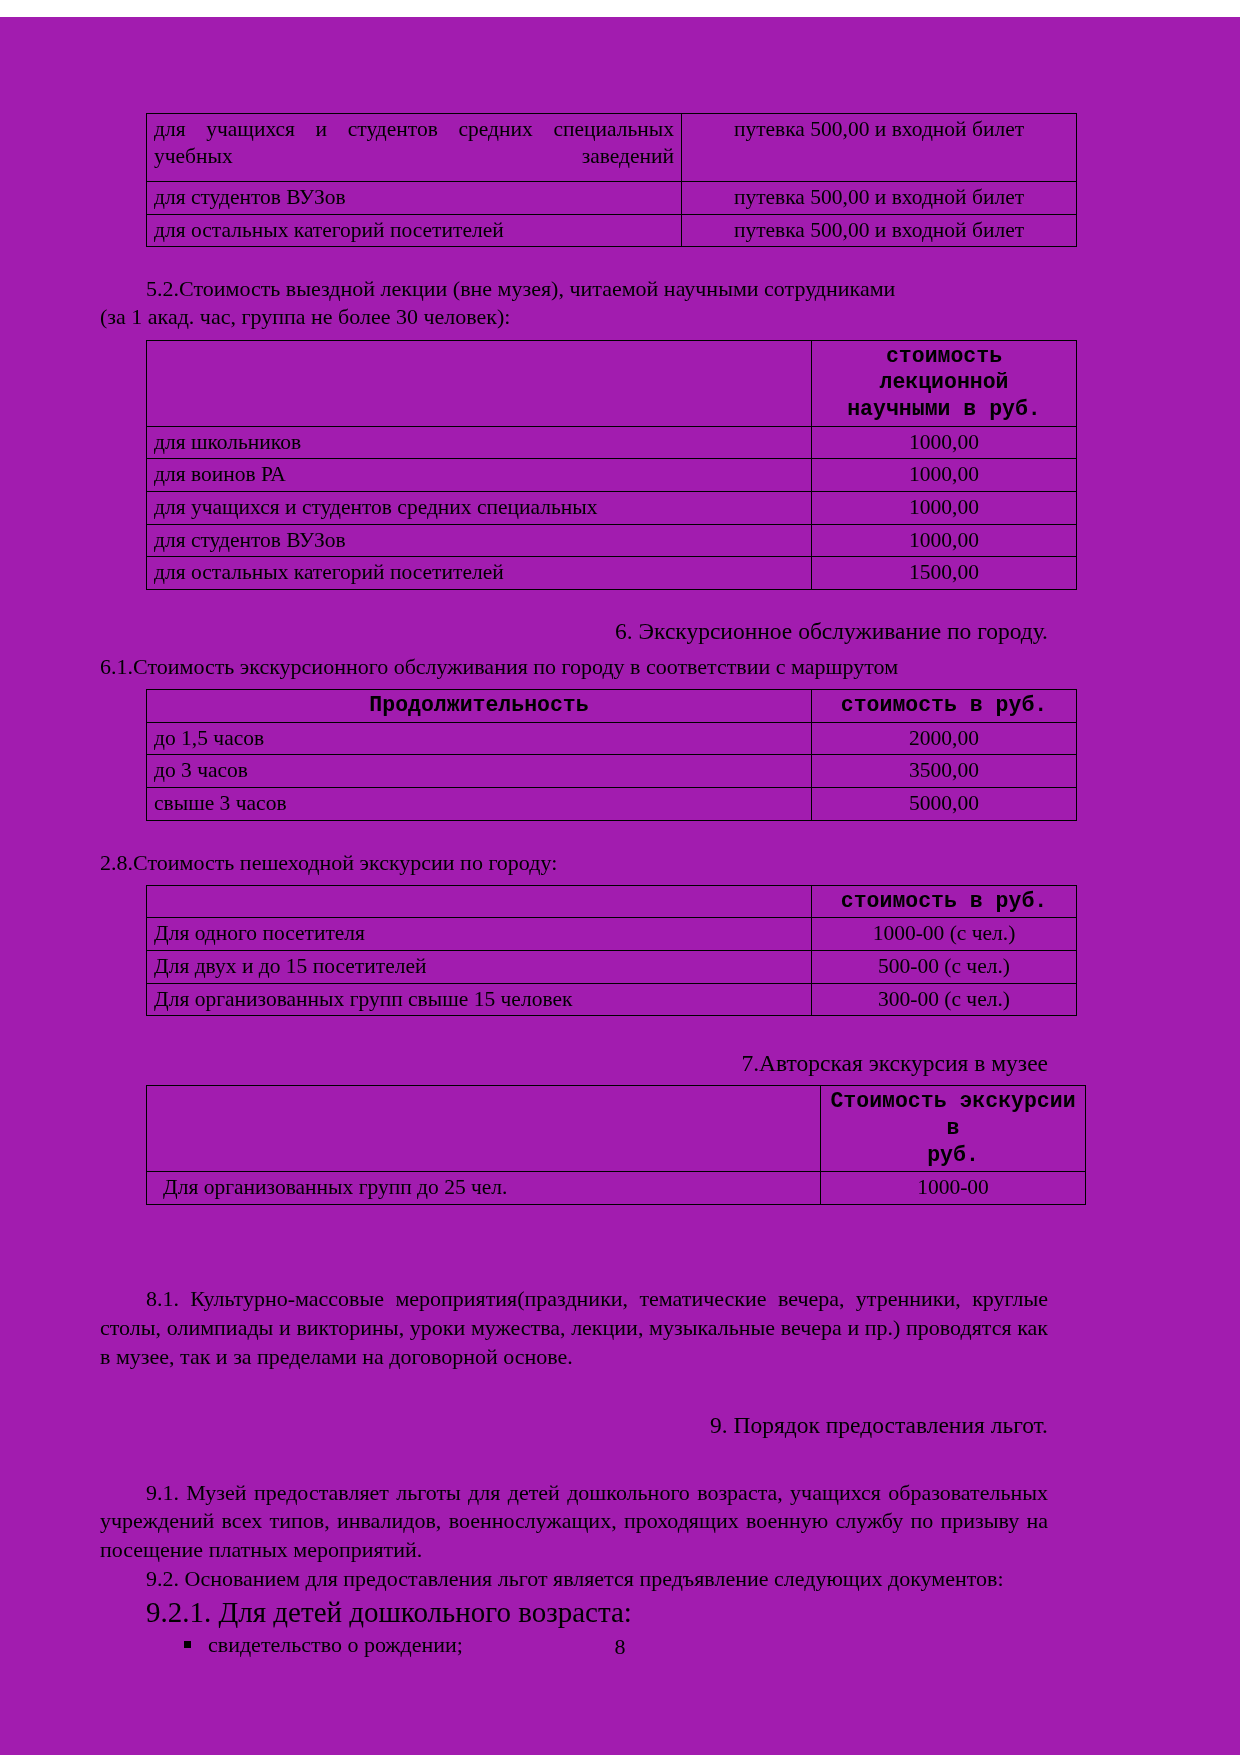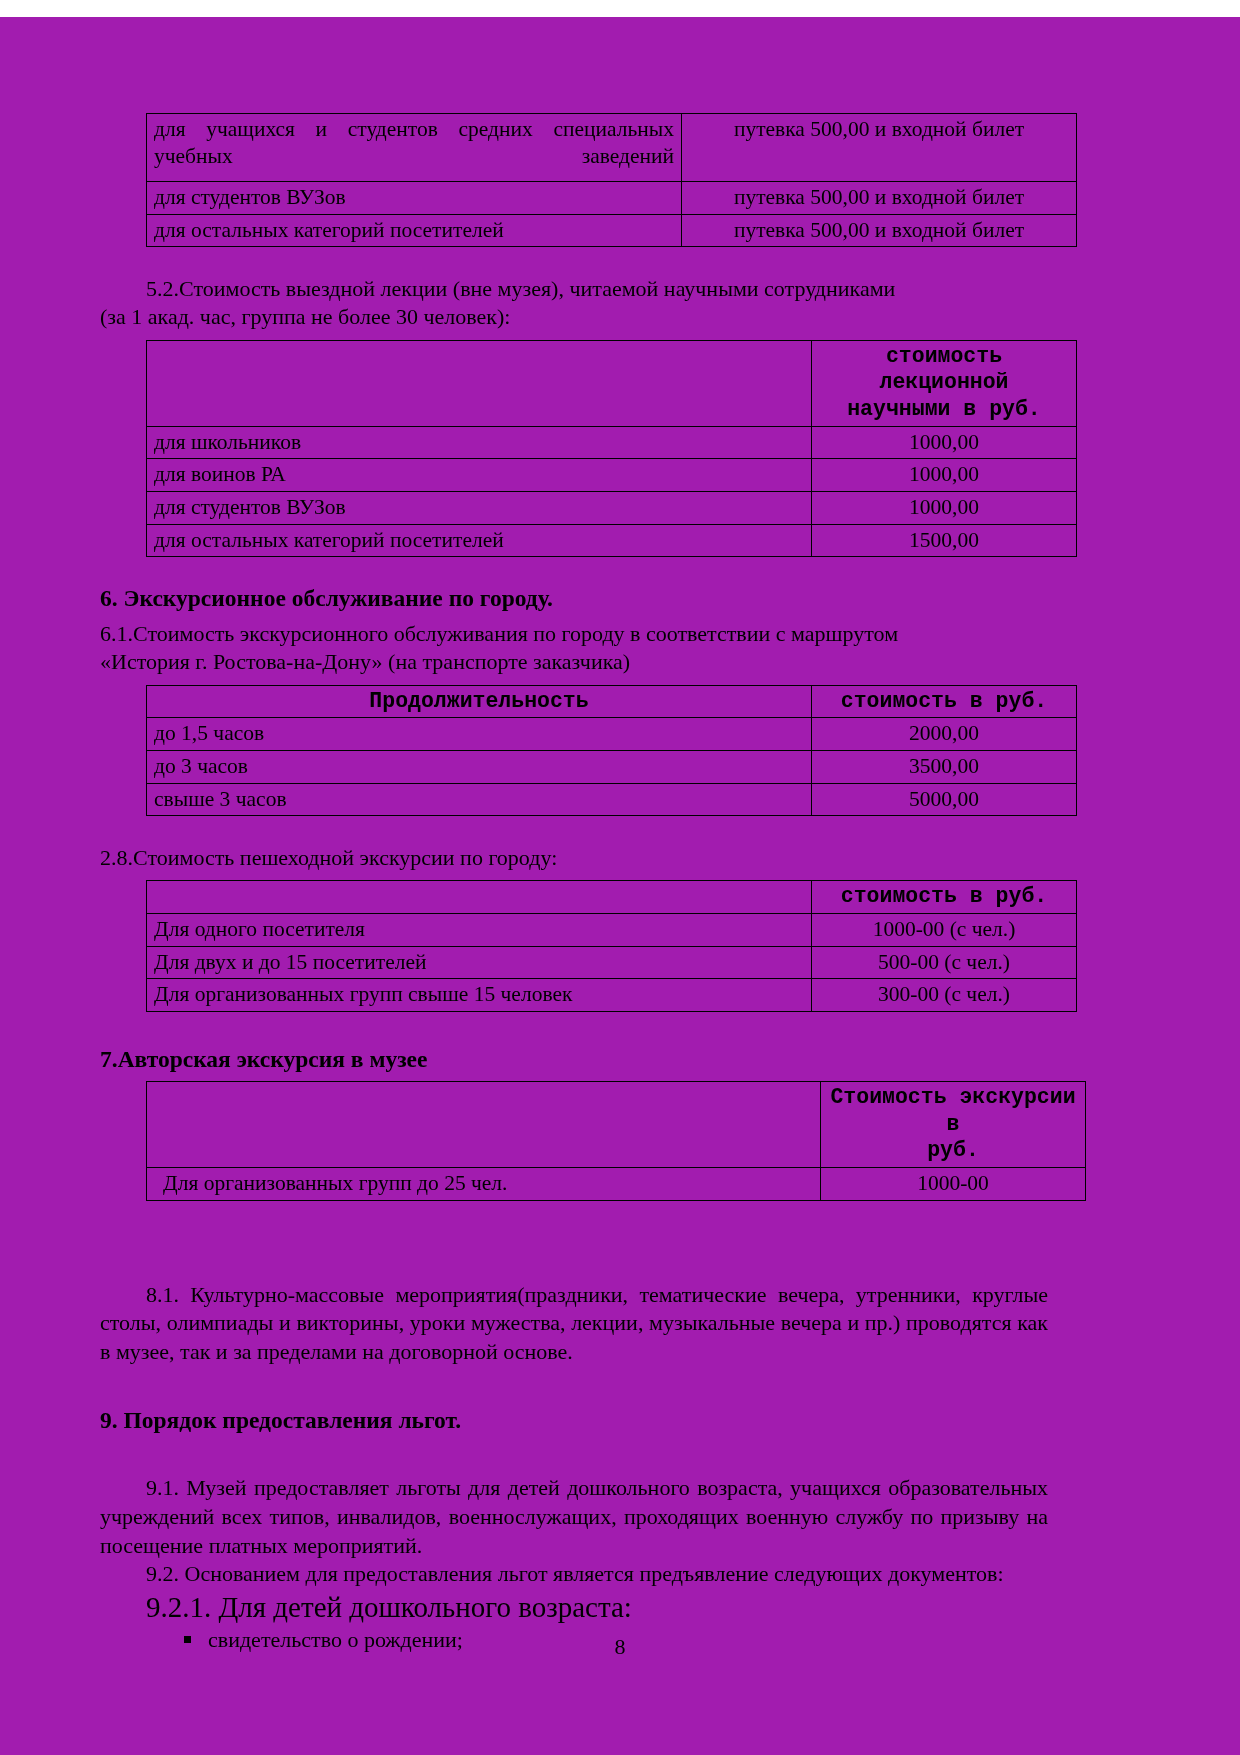--- a/index.html
+++ b/index.html
@@ -80,22 +80,22 @@
     margin: 0;
   }
   p.justify-para {
     text-align: justify;
     font-size: 22px;
     line-height: 1.31;
     margin: 0;
     text-indent: 0;
   }
   .h-center {
-    text-align: left;
-    font-weight: bold;
+    text-align: right;
+    font-weight: normal;
     font-size: 23.5px;
     margin: 0;
   }
   .spacer-8  { height: 8px; }
   .spacer-28 { height: 28px; }
   .spacer-34 { height: 34px; }
   .spacer-40 { height: 40px; }
 
   .indent-first { display:inline-block; width: 46px; }
   .bullet-row {
@@ -170,36 +170,39 @@
         </tr>
         <tr>
           <td class="c1">для школьников</td>
           <td class="c2 num">1000,00</td>
         </tr>
         <tr>
           <td class="c1">для воинов РА</td>
           <td class="c2 num">1000,00</td>
         </tr>
         <tr>
+          <td class="c1">для учащихся и студентов средних специальных</td>
+          <td class="c2 num">1000,00</td>
+        </tr>
+        <tr>
           <td class="c1">для студентов ВУЗов</td>
           <td class="c2 num">1000,00</td>
         </tr>
         <tr>
           <td class="c1">для остальных категорий посетителей</td>
           <td class="c2 num">1500,00</td>
         </tr>
       </tbody>
     </table>
 
     <div class="spacer-28"></div>
 
     <p class="h-center">6. Экскурсионное обслуживание по городу.</p>
     <div class="spacer-8"></div>
     <p class="para">6.1.Стоимость экскурсионного обслуживания по городу в соответствии с маршрутом</p>
-    <p class="para">«История г. Ростова-на-Дону» (на транспорте заказчика)</p>
     <div class="spacer-8"></div>
 
     <table class="doc t3">
       <tbody>
         <tr>
           <td class="c1 bold">Продолжительность</td>
           <td class="c2 bold">стоимость в руб.</td>
         </tr>
         <tr>
           <td class="c1">до 1,5 часов</td>

